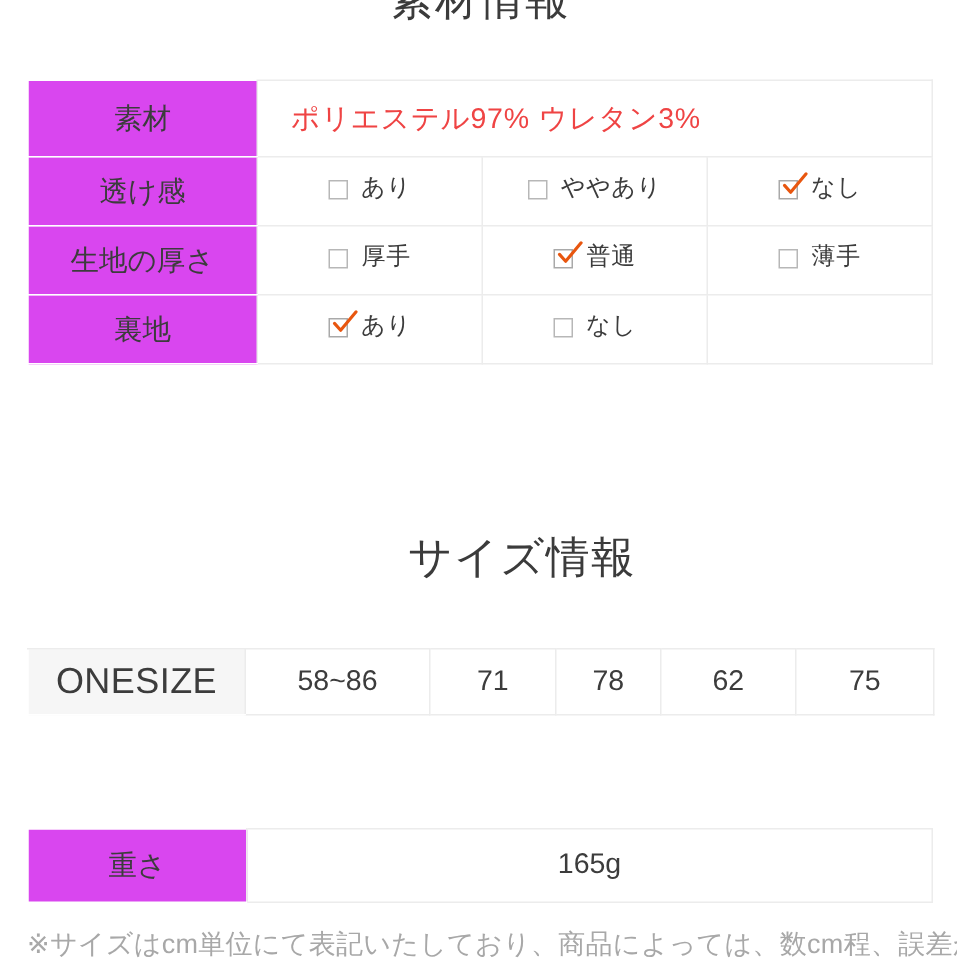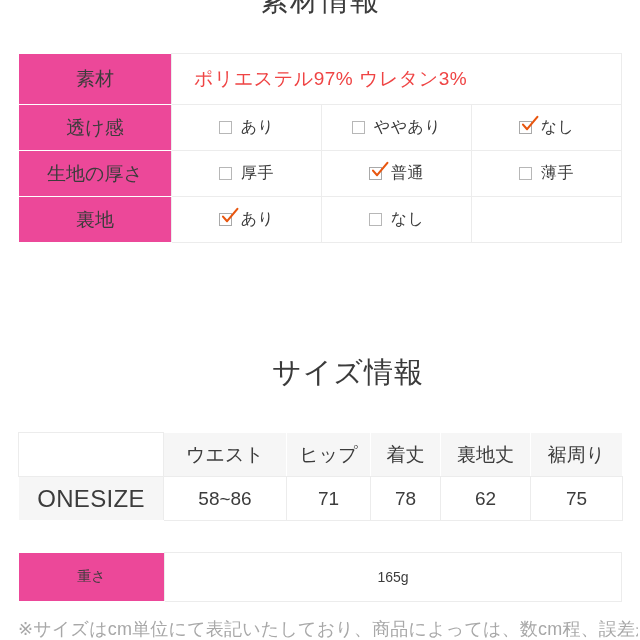--- a/index.html
+++ b/index.html
@@ -49,21 +49,21 @@
     border: 1px solid #ececec;
     padding: 0;
     vertical-align: middle;
     text-align: center;
     font-size: 19px;
     color: #3c3c3c;
     background: #ffffff;
     font-weight: 400;
   }
   .spec-table td.labelcell {
-    background: #ec4899;
+    background: #d946ef;
     border-color: #ffffff;
     border-right-color: #ececec;
   }
 
   
   #material-table {
     left: 18px;
     top: 53px;
     width: 604px;
   }
@@ -144,21 +144,21 @@
   #size-table col.c-len   { width: 70px; }
   #size-table col.c-lin   { width: 90px; }
   #size-table col.c-hem   { width: 92px; }
 
   
   #weight-table {
     left: 18px;
     top: 552px;
     width: 604px;
   }
-  #weight-table td { height: 48px; font-size: 14px; }
+  #weight-table td { height: 48px; font-size: 19px; }
   #weight-table td.labelcell { width: 145px; }
 
   
   #size-note {
     position: absolute;
     left: 18px;
     top: 616px;
     width: 620px;
     font-size: 18px;
     color: #a8a8a8;
@@ -269,28 +269,20 @@
     <colgroup>
       <col class="c-label">
         <col class="c-waist">
         <col class="c-hip">
       <col class="c-len">
         <col class="c-lin">
         <col class="c-hem">
     </colgroup>
     <tbody>
       <tr>
-        <td class="corner"></td>
-        <td class="szhead">ウエスト</td>
-        <td class="szhead">ヒップ</td>
-        <td class="szhead">着丈</td>
-        <td class="szhead">裏地丈</td>
-        <td class="szhead">裾周り</td>
-      </tr>
-      <tr>
         <td class="rowlabel">ONESIZE</td>
         <td>58~86</td>
         <td>71</td>
         <td>78</td>
         <td>62</td>
         <td>75</td>
       </tr>
     </tbody>
   </table>
 

